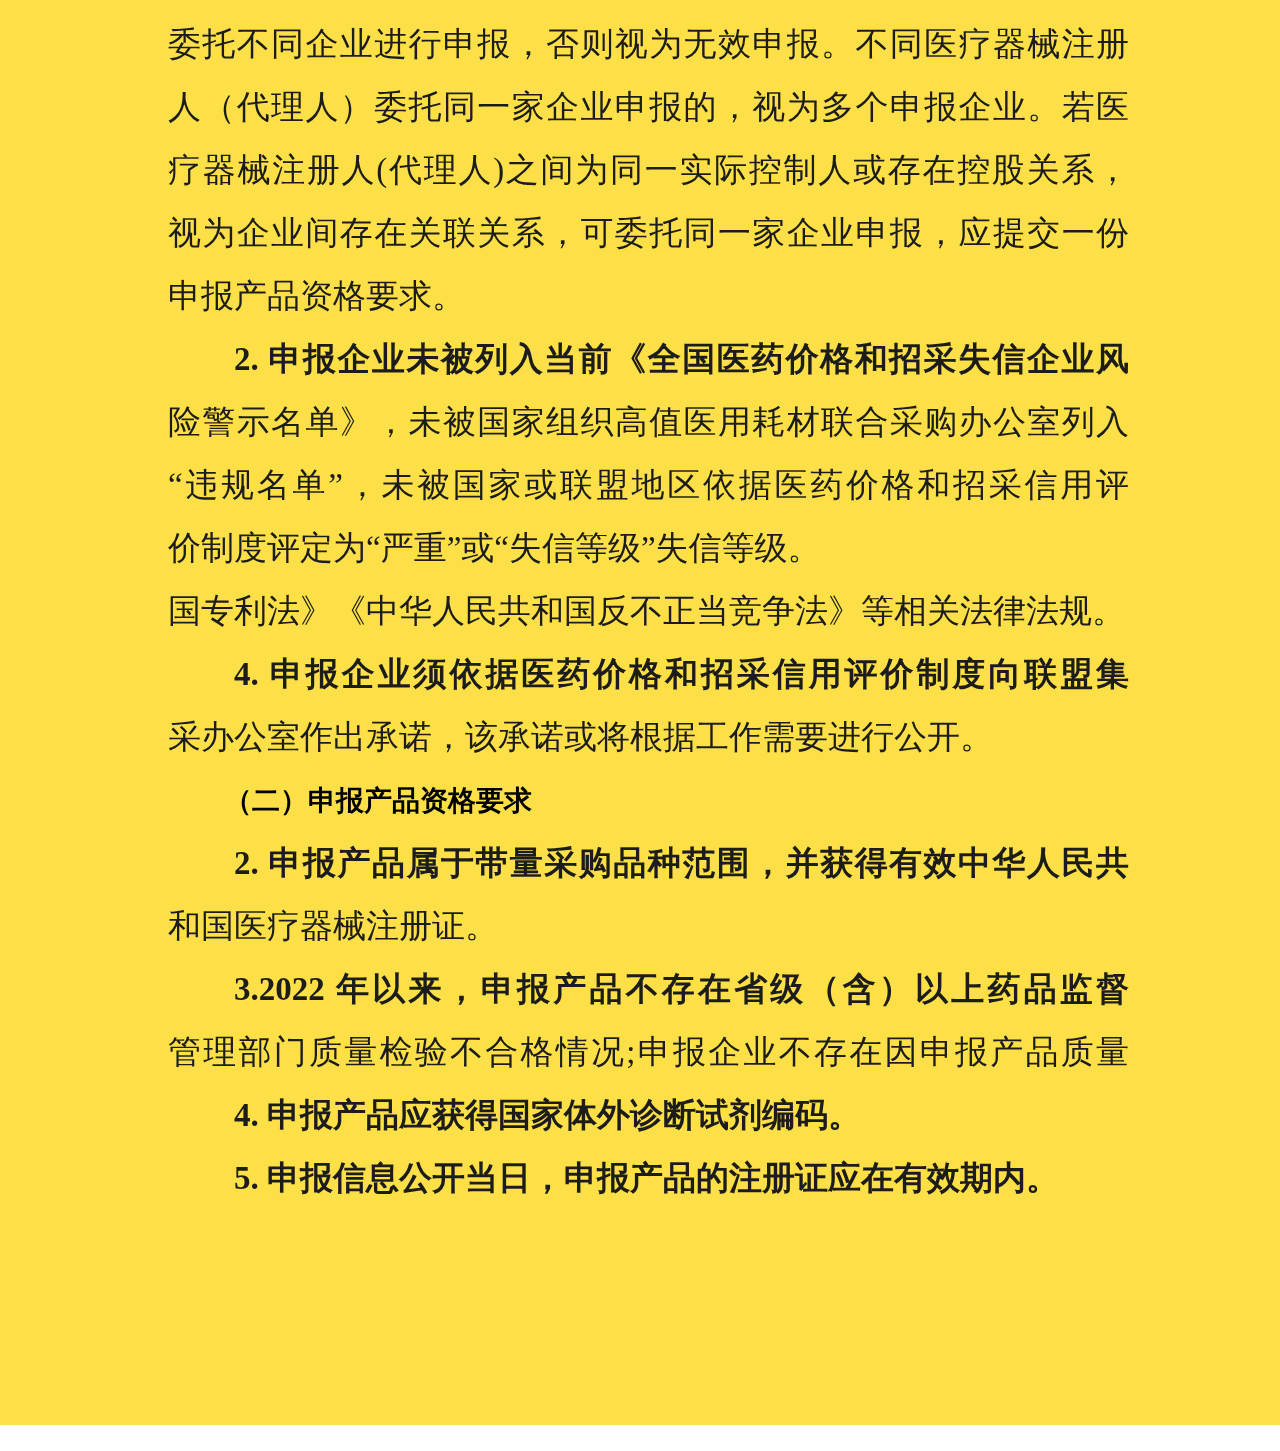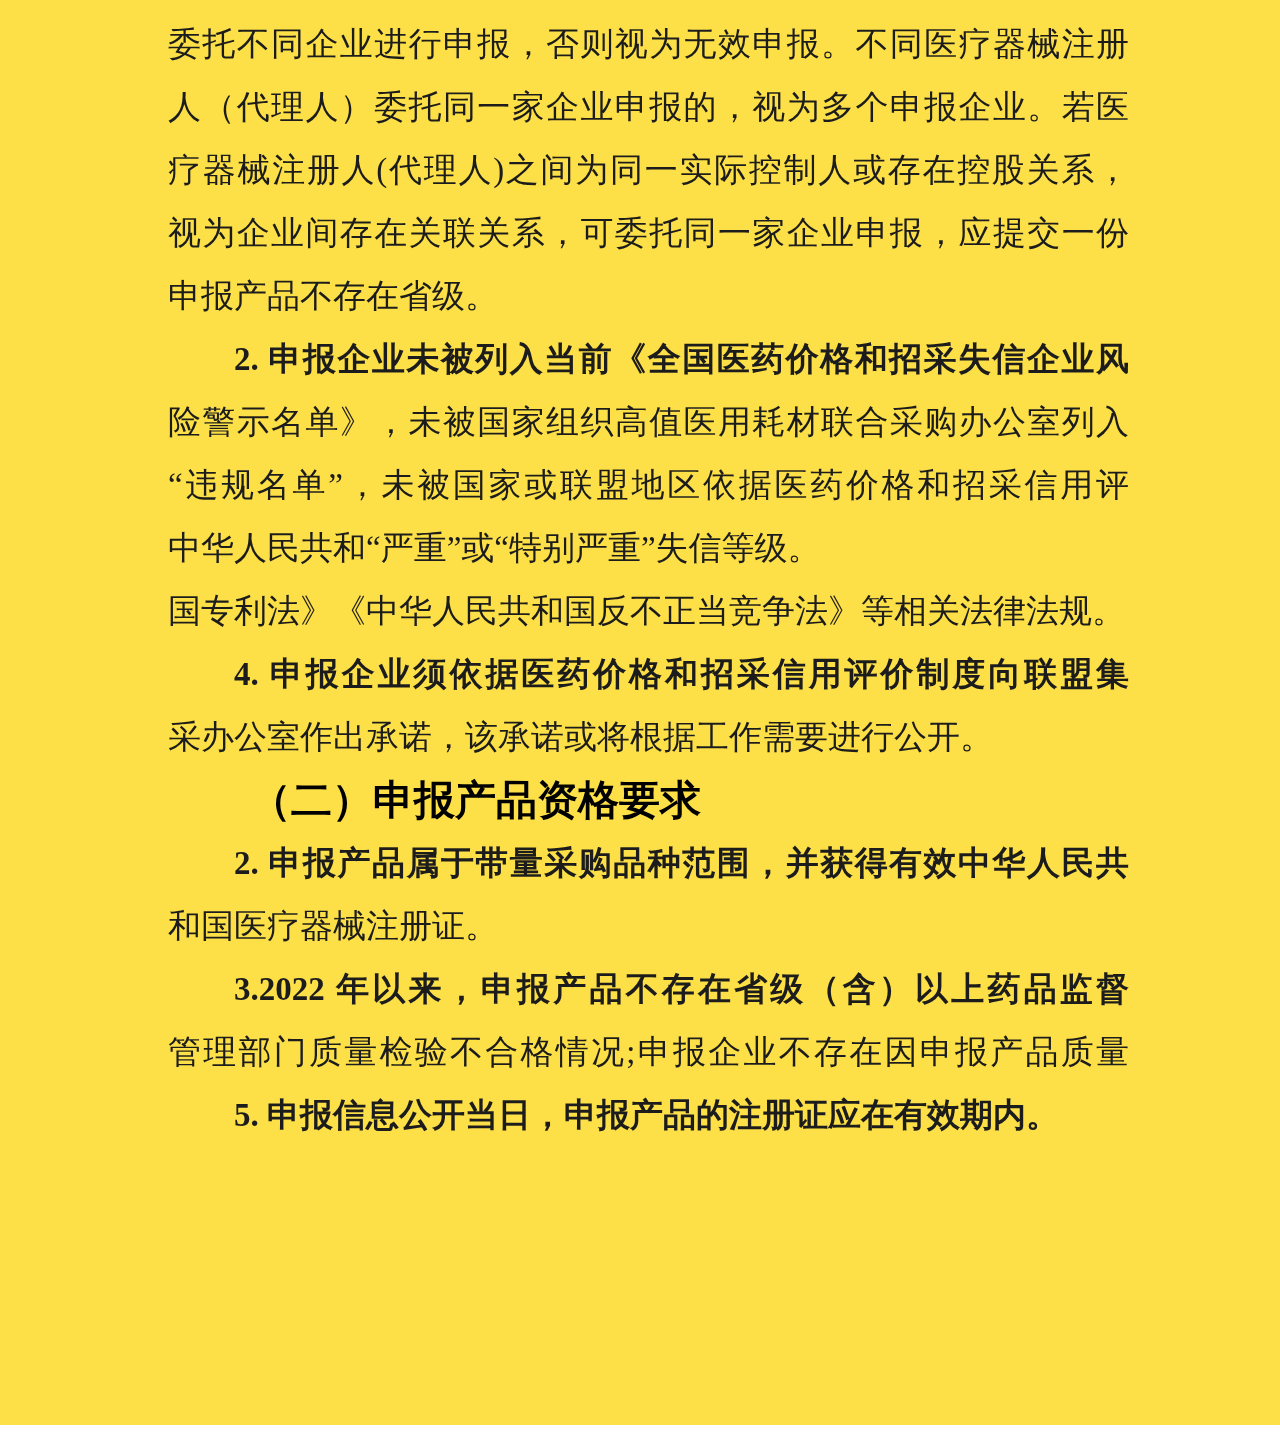--- a/index.html
+++ b/index.html
@@ -28,42 +28,43 @@
   .fill {
     text-align-last: justify;
   }
   .ind {
     text-indent: 2em;
     font-weight: bold;
   }
   .heading {
     font-family: "Liberation Sans", "DejaVu Sans", sans-serif;
     font-weight: 700;
-    font-size: 41px;
+    font-size: 28px;
     color: #000000;
     text-indent: 2em;
     text-align: left;
     text-align-last: left;
   }
 </style>
 </head>
 <body>
 
 <div class="page">
   <div class="ln fill">委托不同企业进行申报，否则视为无效申报。不同医疗器械注册</div>
   <div class="ln fill">人（代理人）委托同一家企业申报的，视为多个申报企业。若医</div>
   <div class="ln fill">疗器械注册人(代理人)之间为同一实际控制人或存在控股关系，</div>
   <div class="ln fill">视为企业间存在关联关系，可委托同一家企业申报，应提交一份</div>
-  <div class="ln">申报产品不存在省级。</div>
+  <div class="ln">申报产品资格要求。</div>
   <div class="ln fill ind">2. 申报企业未被列入当前《全国医药价格和招采失信企业风</div>
   <div class="ln fill">险警示名单》，未被国家组织高值医用耗材联合采购办公室列入</div>
   <div class="ln fill">“违规名单”，未被国家或联盟地区依据医药价格和招采信用评</div>
-  <div class="ln">中华人民共和“严重”或“特别严重”失信等级。</div>
+  <div class="ln">价制度评定为“严重”或“失信等级”失信等级。</div>
   <div class="ln">国专利法》《中华人民共和国反不正当竞争法》等相关法律法规。</div>
   <div class="ln fill ind">4. 申报企业须依据医药价格和招采信用评价制度向联盟集</div>
   <div class="ln">采办公室作出承诺，该承诺或将根据工作需要进行公开。</div>
   <div class="ln heading">（二）申报产品资格要求</div>
   <div class="ln fill ind">2. 申报产品属于带量采购品种范围，并获得有效中华人民共</div>
   <div class="ln">和国医疗器械注册证。</div>
   <div class="ln fill ind">3.2022 年以来，申报产品不存在省级（含）以上药品监督</div>
   <div class="ln fill">管理部门质量检验不合格情况;申报企业不存在因申报产品质量</div>
+  <div class="ln ind">4. 申报产品应获得国家体外诊断试剂编码。</div>
   <div class="ln ind">5. 申报信息公开当日，申报产品的注册证应在有效期内。</div>
 </div>
 
 </body></html>

